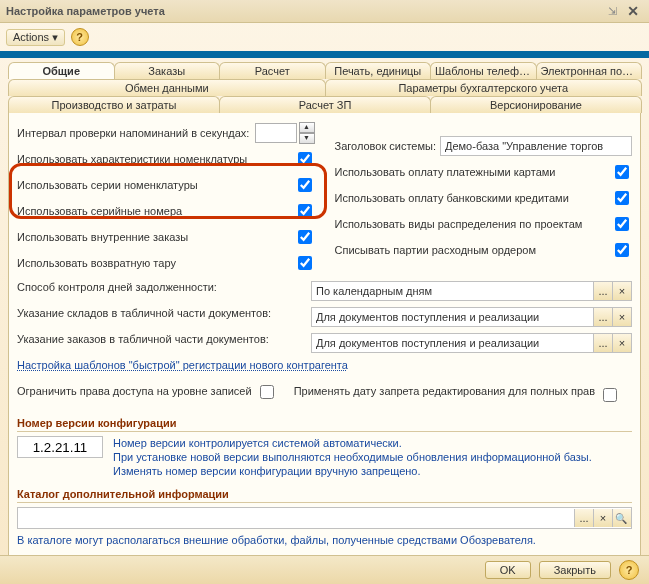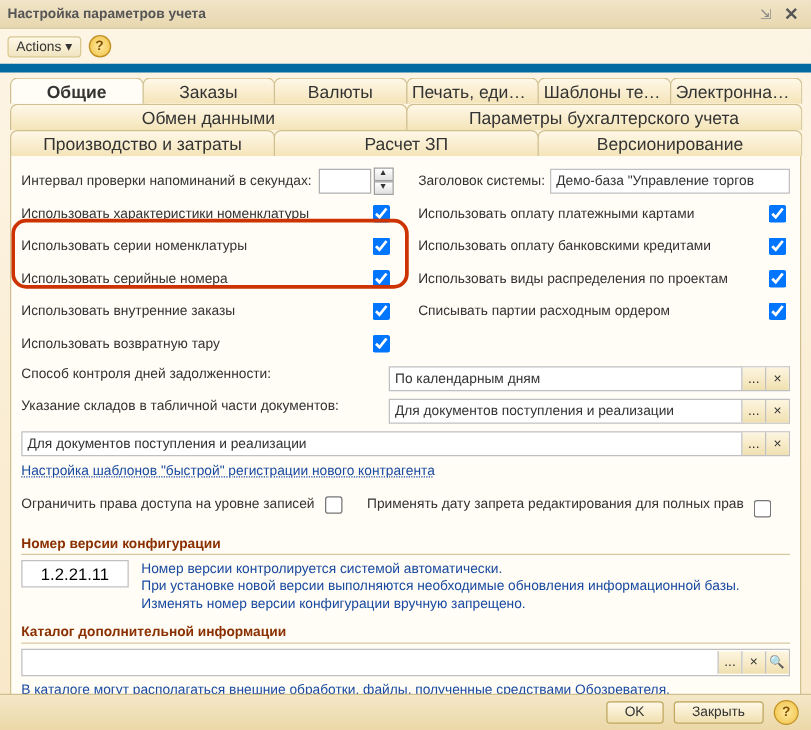--- a/index.html
+++ b/index.html
@@ -60,21 +60,21 @@
   }
   .tab {
     flex:1;
     text-align:center;
     padding:2px 4px;
     background: linear-gradient(#fff8e8,#f4e4b8);
     border:1px solid #d0c090;
     border-bottom:none;
     border-radius:6px 6px 0 0;
     margin-right:-1px;
-    font-size:14px;
+    font-size:11px;
     cursor:pointer;
     white-space:nowrap;
     overflow:hidden;
     text-overflow:ellipsis;
   }
   .tab.active {
     background: #fffdf5;
     font-weight:bold;
     position:relative;
     z-index:2;
@@ -85,20 +85,21 @@
     background:#fffdf5;
     padding:8px;
     border-top:none;
     height: 470px;
     box-sizing:border-box;
     overflow:hidden;
   }
   .cols {
     display:flex;
     gap:20px;
+    align-items:center;
   }
   .col { flex:1; }
   .row {
     display:flex;
     align-items:center;
     min-height:24px;
     margin-bottom:2px;
   }
   .row label.txt {
     flex:1;
@@ -227,21 +228,21 @@
 <div class="toolbar">
   <div class="actions-btn">Actions ▾</div>
   <div class="help-icon">?</div>
 </div>
 
 <div class="content">
 
   <div class="tabs-row">
     <div class="tab active">Общие</div>
     <div class="tab">Заказы</div>
-    <div class="tab">Валюты</div>
+    <div class="tab">Расчет</div>
     <div class="tab">Печать, единицы</div>
     <div class="tab">Шаблоны телефонов</div>
     <div class="tab">Электронная почта</div>
   </div>
   <div class="tabs-row tabs-row2">
     <div class="tab">Обмен данными</div>
     <div class="tab">Параметры бухгалтерского учета</div>
   </div>
   <div class="tabs-row tabs-row3">
     <div class="tab">Производство и затраты</div>
@@ -325,20 +326,21 @@
     <div class="full-row">
       <label class="txt">Указание складов в табличной части документов:</label>
       <div class="input-line">
         <span class="val">Для документов поступления и реализации</span>
         <div class="input-btn">...</div>
         <div class="input-btn">×</div>
       </div>
     </div>
 
     <div class="full-row">
+      <label class="txt">Указание заказов в табличной части документов:</label>
       <div class="input-line">
         <span class="val">Для документов поступления и реализации</span>
         <div class="input-btn">...</div>
         <div class="input-btn">×</div>
       </div>
     </div>
 
     <div class="full-row">
       <span class="link-like">Настройка шаблонов "быстрой" регистрации нового контрагента</span>
     </div>

